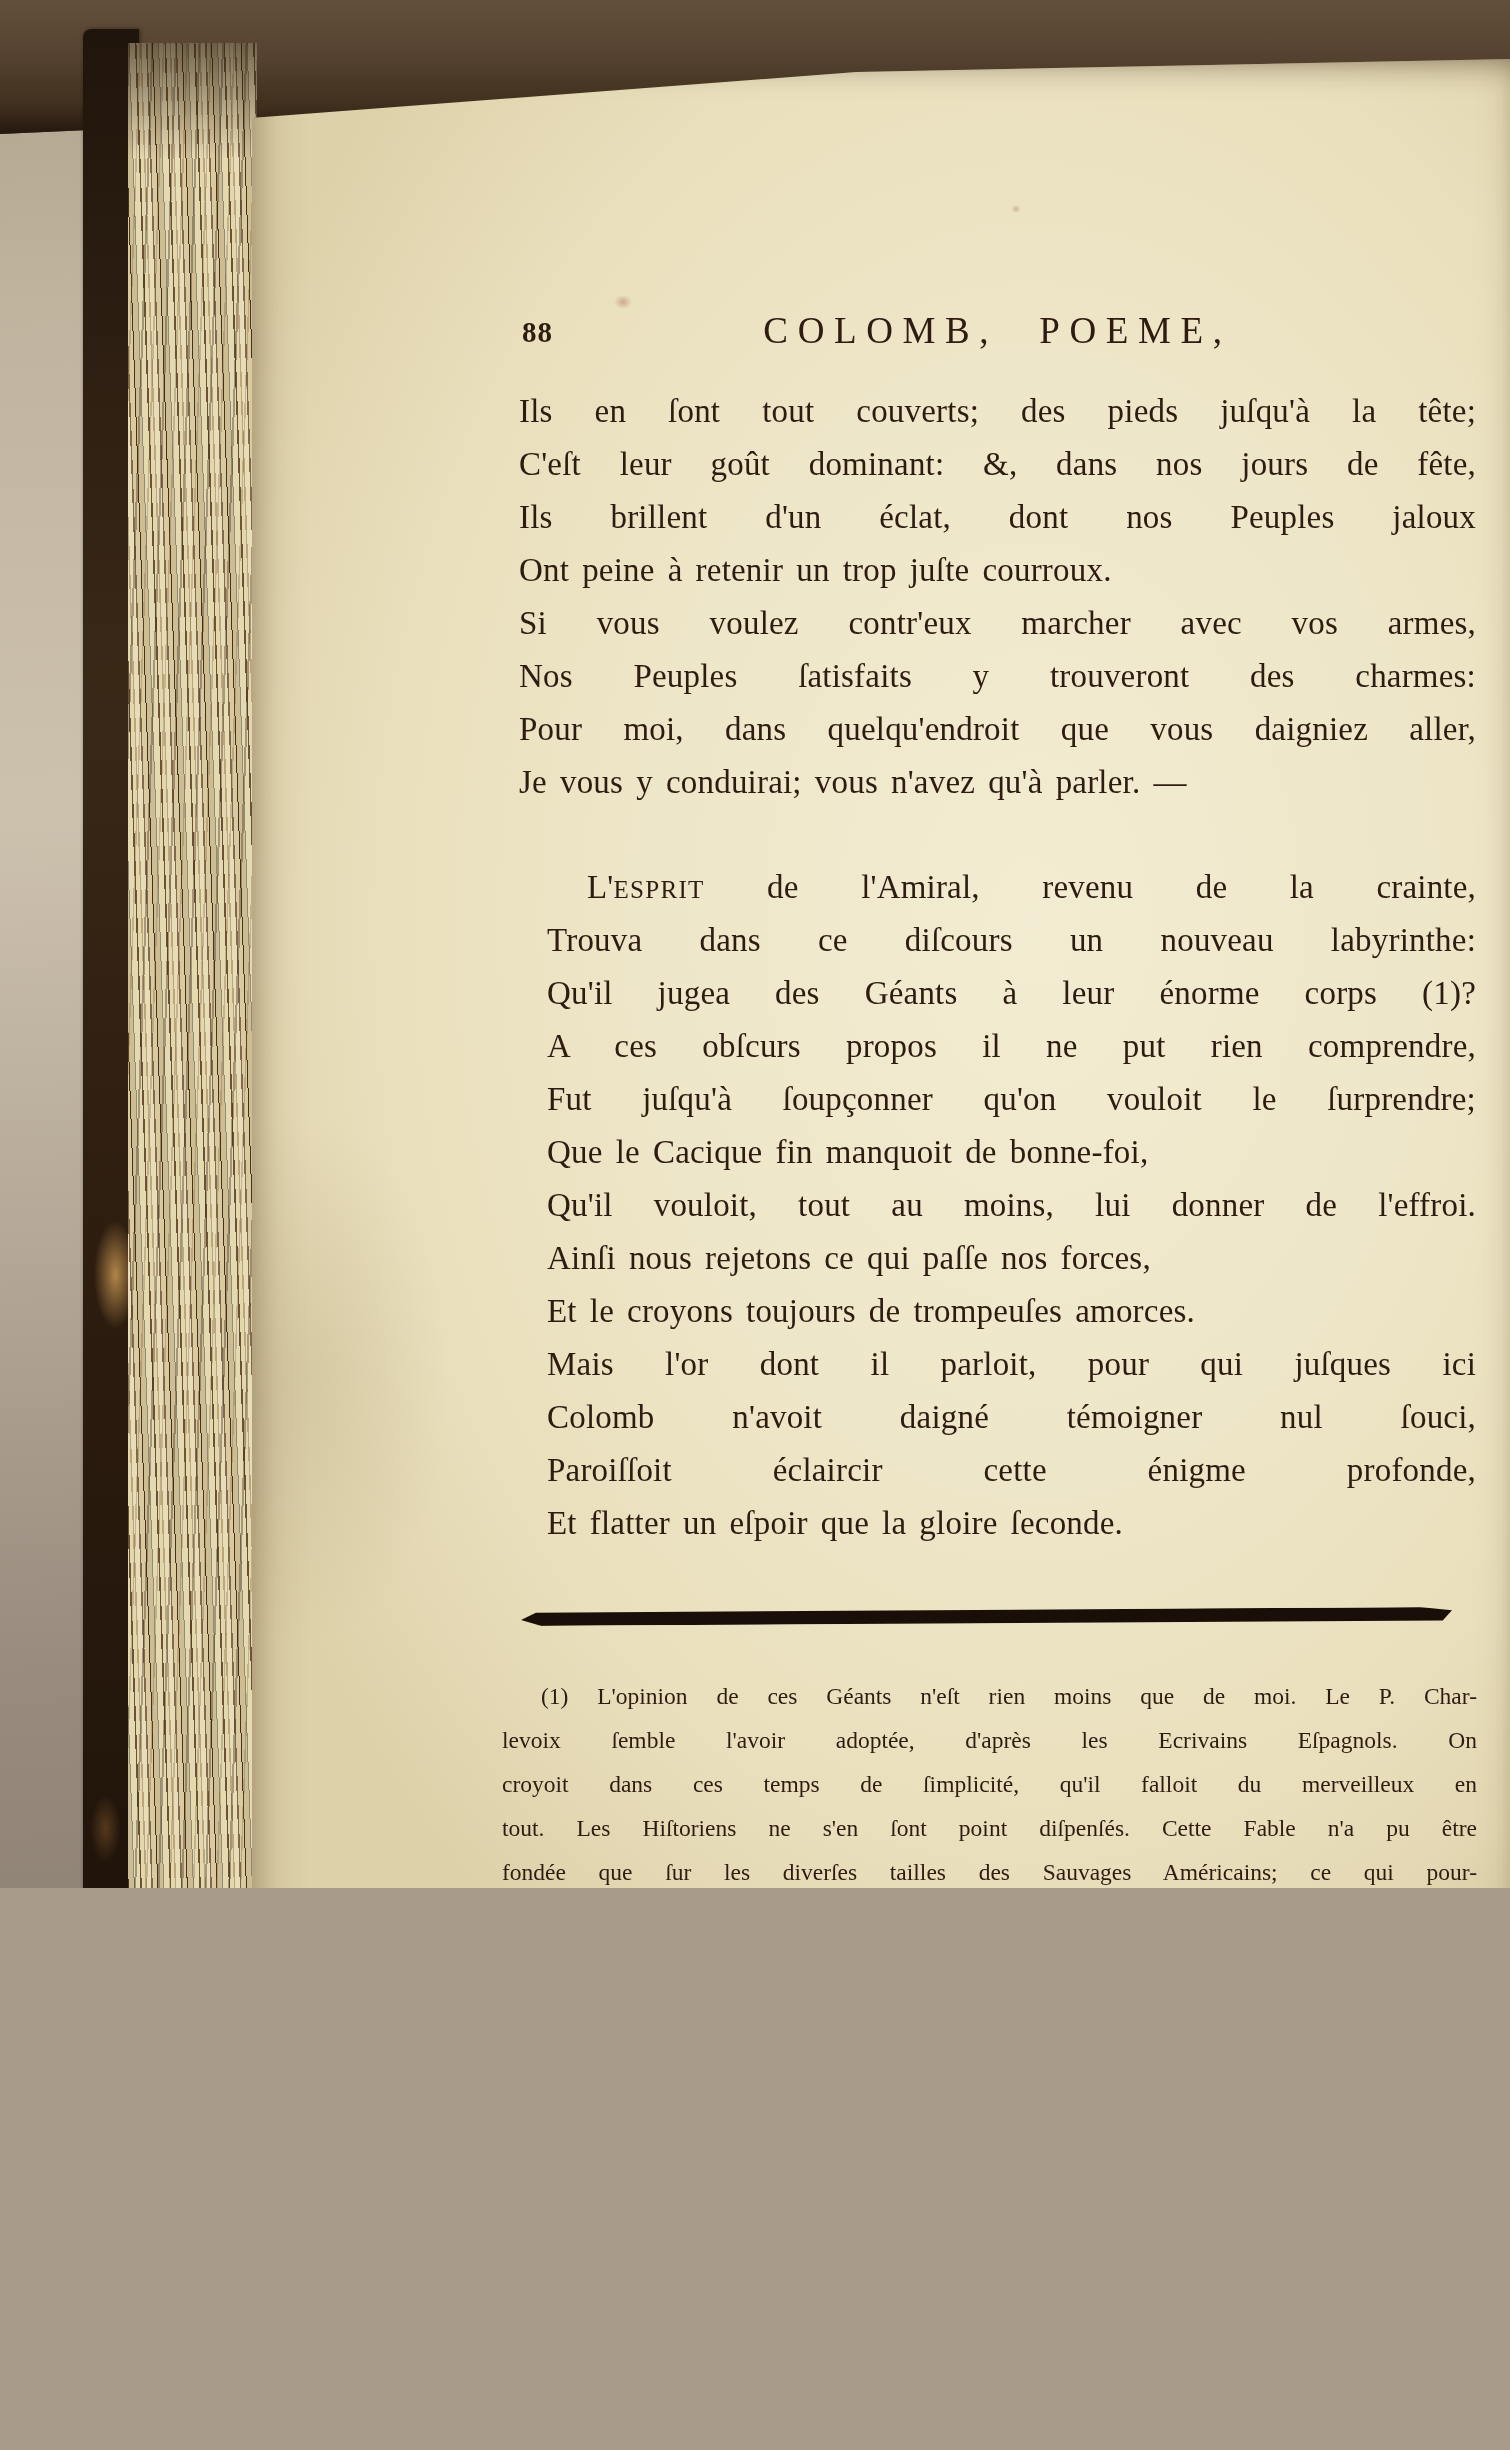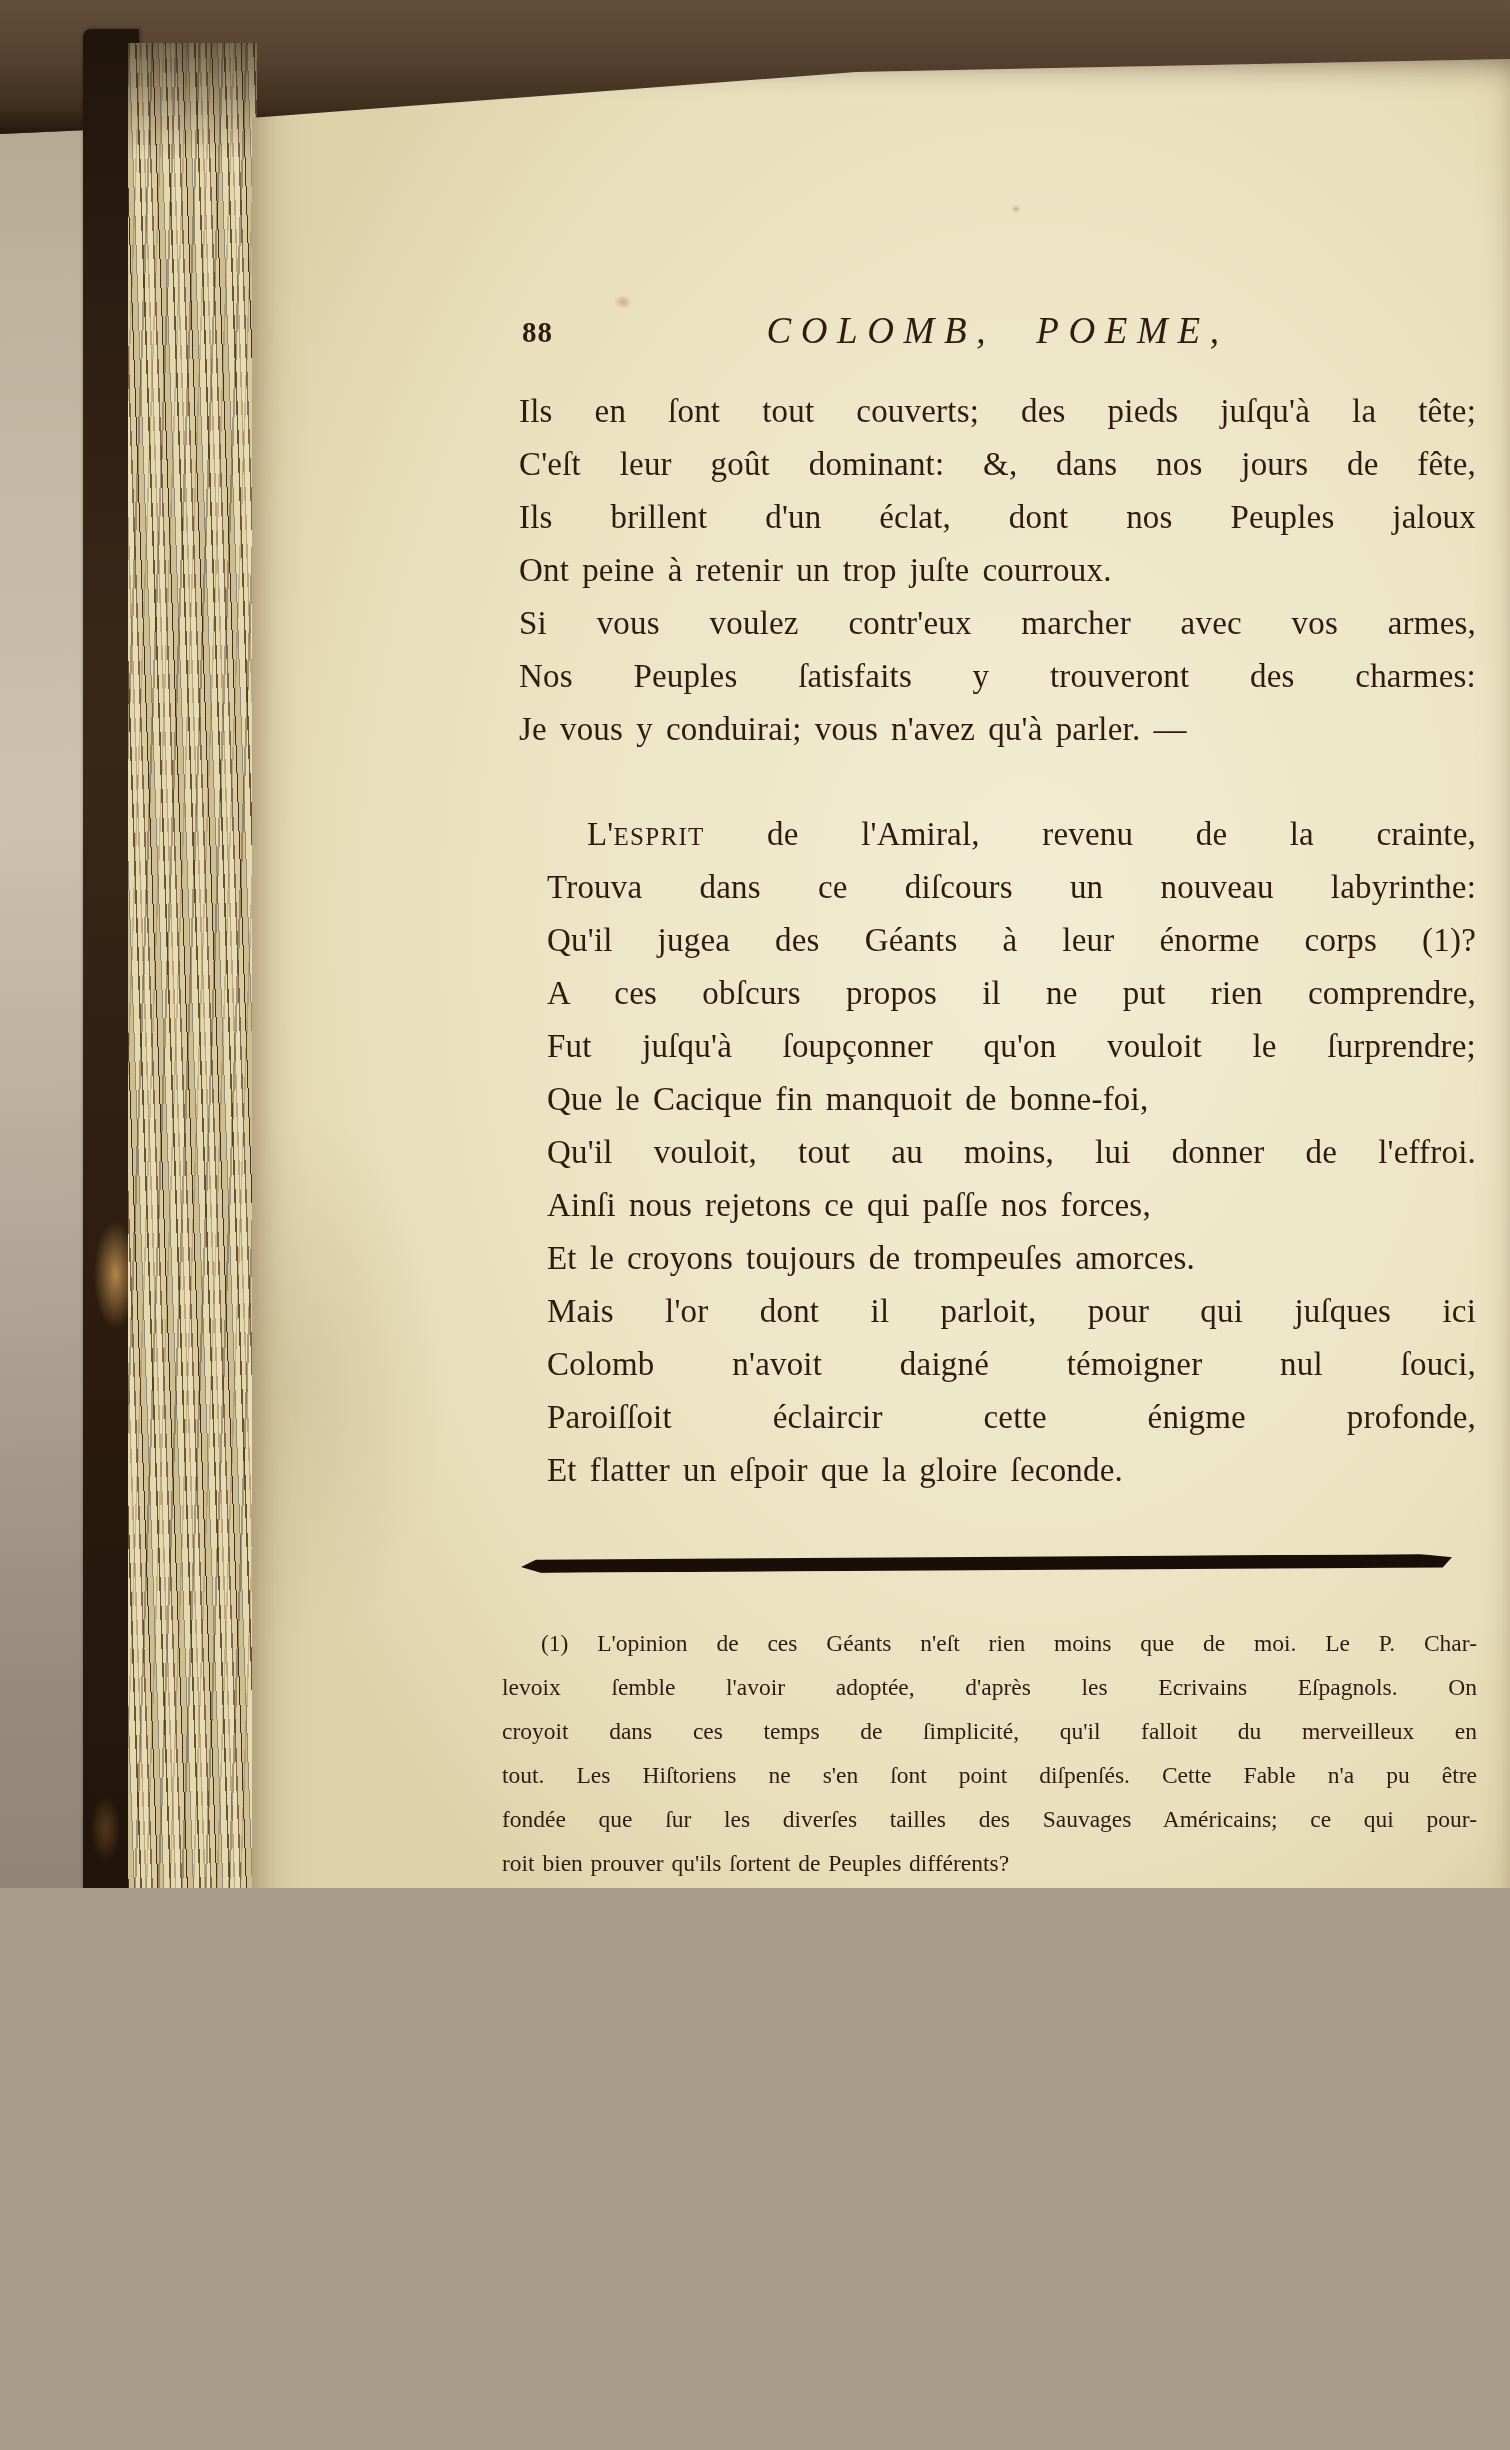--- a/index.html
+++ b/index.html
@@ -64,21 +64,21 @@
       radial-gradient(210px 380px at 4% 58%, rgba(130,110,70,.14), rgba(130,110,70,0) 70%),
       radial-gradient(150px 250px at 99% 86%, rgba(140,120,80,.12), rgba(140,120,80,0) 75%);
   }
   .text-col { position:absolute; left:267px; top:250px; width:957px; color:#2e1c11; }
   .header { position:relative; height:47px; }
   .pagenum {
     position:absolute; left:3px; top:7px;
     font-size:29px; font-weight:bold; letter-spacing:1px;
   }
   .title {
-    text-align:center; font-style:italic;
+    text-align:center; 
     font-size:37px; letter-spacing:.26em; word-spacing:.6em; white-space:nowrap;
   }
   .poem { margin-top:29px; font-size:33px; }
   .pline {
     height:53px; line-height:53px; white-space:nowrap;
     letter-spacing:0.2px; word-spacing:.14em;
   }
   .pline.j { white-space:normal; text-align:justify; text-align-last:justify; overflow:hidden; }
   .stanza + .stanza { margin-top:52px;margin-left:28px; }
   .sc { font-size:.76em; letter-spacing:.05em; }
@@ -109,20 +109,21 @@
         <div class="title">COLOMB, POEME,</div>
       </div>
       <div class="poem" id="poem">
           <div class="stanza">
             <div class="pline j"><span>Ils en ſont tout couverts; des pieds juſqu'à la tête;</span></div>
             <div class="pline j"><span>C'eſt leur goût dominant: &amp;, dans nos jours de fête,</span></div>
             <div class="pline j"><span>Ils brillent d'un éclat, dont nos Peuples jaloux</span></div>
             <div class="pline"><span>Ont peine à retenir un trop juſte courroux.</span></div>
             <div class="pline j"><span>Si vous voulez contr'eux marcher avec vos armes,</span></div>
             <div class="pline j"><span>Nos Peuples ſatisfaits y trouveront des charmes:</span></div>
+            <div class="pline j"><span>Pour moi, dans quelqu'endroit que vous daigniez aller,</span></div>
             <div class="pline"><span>Je vous y conduirai; vous n'avez qu'à parler. —</span></div>
           </div>
           <div class="stanza">
             <div class="pline j" style="text-indent: 40px;"><span>L'</span><span class="sc">ESPRIT</span><span> de l'Amiral, revenu de la crainte,</span></div>
             <div class="pline j"><span>Trouva dans ce diſcours un nouveau labyrinthe:</span></div>
             <div class="pline j"><span>Qu'il jugea des Géants à leur énorme corps (1)?</span></div>
             <div class="pline j"><span>A ces obſcurs propos il ne put rien comprendre,</span></div>
             <div class="pline j"><span>Fut juſqu'à ſoupçonner qu'on vouloit le ſurprendre;</span></div>
             <div class="pline"><span>Que le Cacique fin manquoit de bonne-foi,</span></div>
             <div class="pline j"><span>Qu'il vouloit, tout au moins, lui donner de l'effroi.</span></div>

